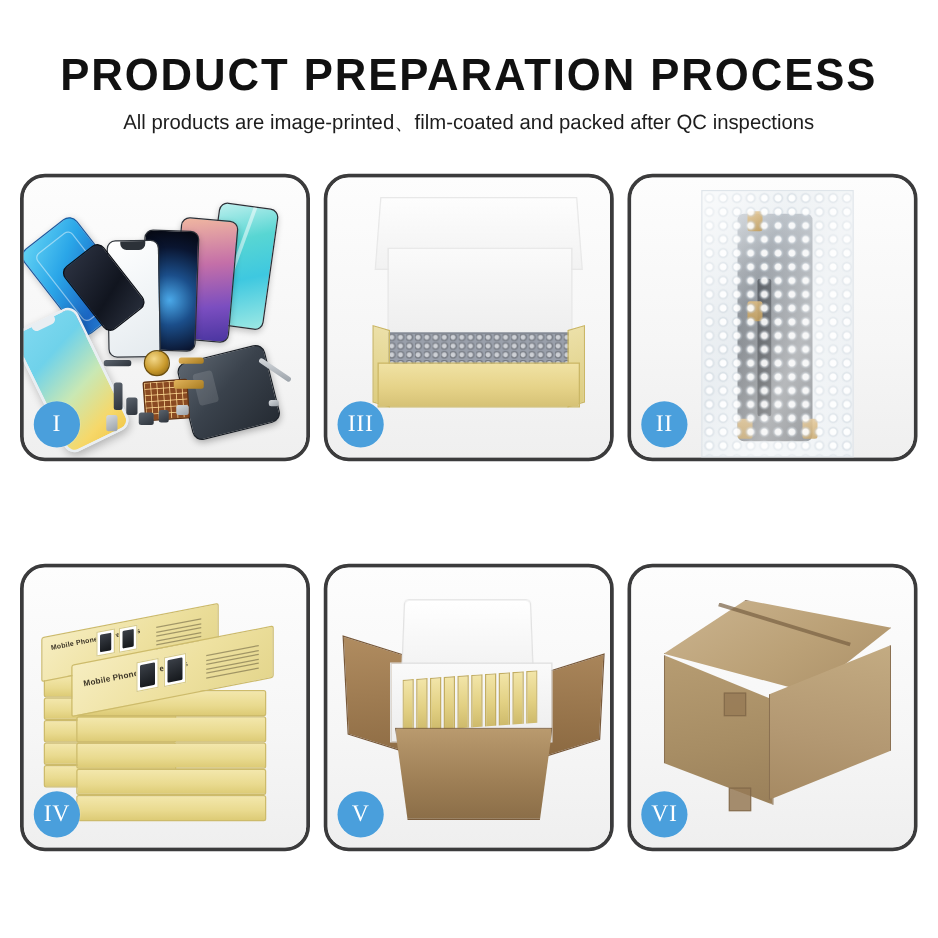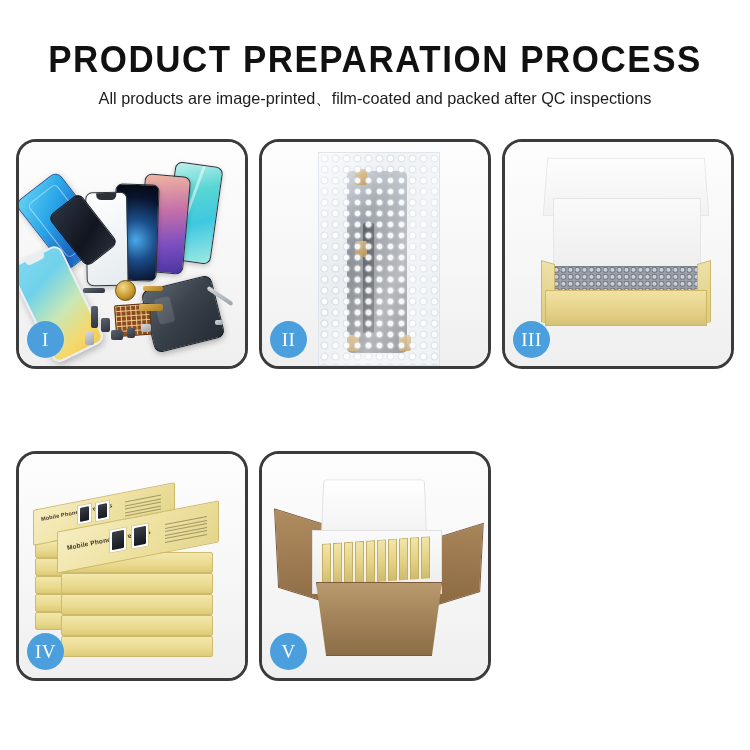--- a/index.html
+++ b/index.html
@@ -431,48 +431,48 @@
         <div class="p1-part silver" style="left:122px;top:182px;width:10px;height:8px;"></div>
         <div class="p1-part silver" style="left:186px;top:152px;width:30px;height:4px;transform:rotate(34deg);"></div>
         <div class="p1-part silver" style="left:196px;top:178px;width:8px;height:5px;"></div>
       </div>
     </div>
     <div class="step-badge">I</div>
   </div>
 
   <div class="step-panel">
     <div class="panel-stage">
+      <div class="p3-lid"></div>
+      <div class="p3-back"></div>
+      <div class="p3-foam"></div>
+      <div class="p3-flapL"></div>
+      <div class="p3-flapR"></div>
+      <div class="p3-front"></div>
+    </div>
+    <div class="step-badge">III</div>
+  </div>
+
+  <div class="step-panel">
+    <div class="panel-stage">
       <div class="p2-bag">
         <div class="p2-screen"></div>
         <div class="p2-flex"></div>
         <div class="p2-tape" style="left:36px;top:16px;"></div>
         <div class="p2-tape" style="left:36px;top:88px;"></div>
         <div class="p2-tape" style="left:28px;top:182px;"></div>
         <div class="p2-tape" style="left:80px;top:182px;"></div>
         <div class="p2-bubbles"></div>
         <div class="p2-gloss"></div>
       </div>
     </div>
     <div class="step-badge">II</div>
   </div>
 
   <div class="step-panel">
     <div class="panel-stage">
-      <div class="p3-lid"></div>
-      <div class="p3-back"></div>
-      <div class="p3-foam"></div>
-      <div class="p3-flapL"></div>
-      <div class="p3-flapR"></div>
-      <div class="p3-front"></div>
-    </div>
-    <div class="step-badge">III</div>
-  </div>
-
-  <div class="step-panel">
-    <div class="panel-stage">
       <div class="p4-stack">
 
         <div class="p4-box" style="left:10px;top:54px;width:104px;height:16px;"></div>
         <div class="p4-box" style="left:10px;top:72px;width:104px;height:16px;"></div>
         <div class="p4-box" style="left:10px;top:90px;width:104px;height:16px;"></div>
         <div class="p4-box" style="left:10px;top:108px;width:104px;height:16px;"></div>
         <div class="p4-box" style="left:10px;top:126px;width:104px;height:16px;"></div>
         <div class="p4-box" style="left:10px;top:144px;width:104px;height:16px;"></div>
 
         <div class="p4-top" style="left:8px;top:28px;width:140px;height:34px;"></div>
@@ -535,14 +535,25 @@
           <i></i>
           <i></i>
           <i></i>
           <i></i>
       </div>
       <div class="p5-body"></div>
     </div>
     <div class="step-badge">V</div>
   </div>
 
+  <div class="step-panel">
+    <div class="panel-stage">
+      <div class="p6-top"></div>
+      <div class="p6-left"></div>
+      <div class="p6-right"></div>
+      <div class="p6-seam"></div>
+      <div class="p6-tape" style="left:74px;top:100px;"></div>
+      <div class="p6-tape" style="left:78px;top:176px;"></div>
+    </div>
+    <div class="step-badge">VI</div>
+  </div>
 
 </div>
 
 </body></html>

